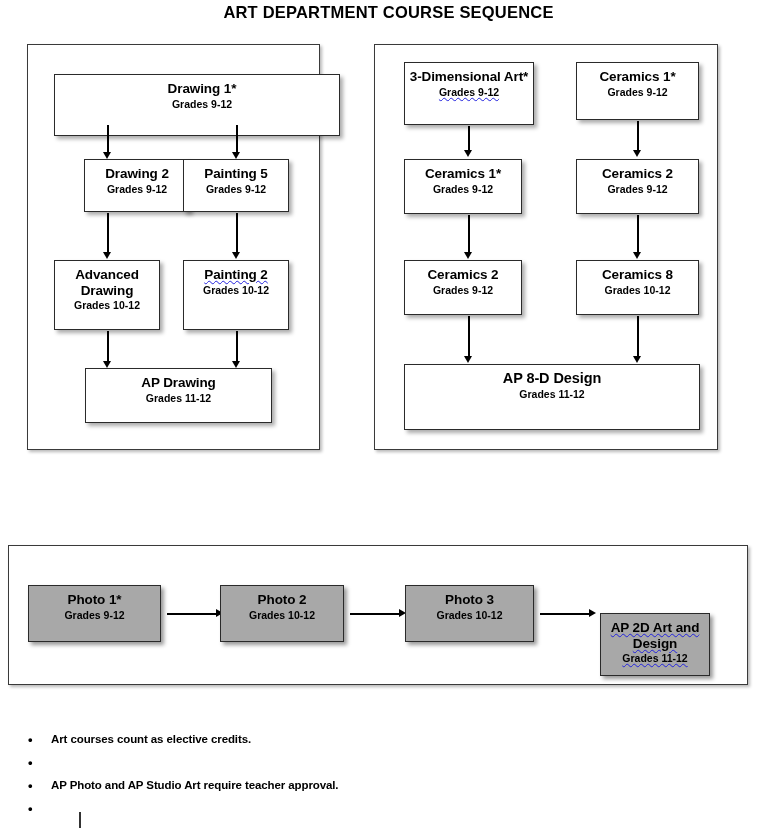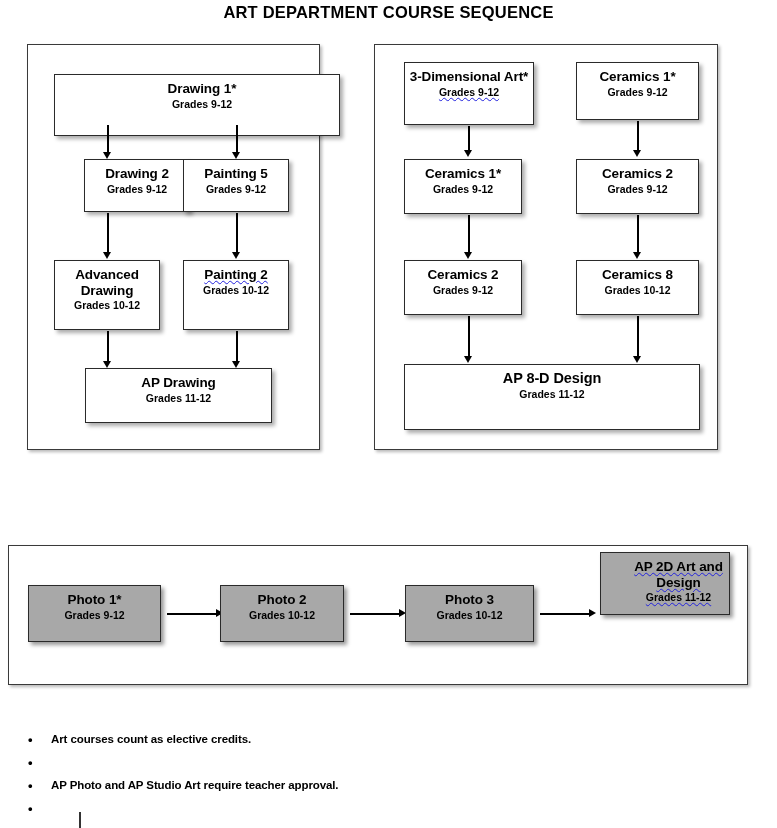--- a/index.html
+++ b/index.html
@@ -300,21 +300,21 @@
 <div class="box gray" style="left:405px; top:585px; width:129px; height:57px;">
   <span class="t">Photo 3</span>
   <span class="g">Grades 10-12</span>
 </div>
 
 <div class="arrow-h" style="left:540px; top:613px;">
   <div class="shaft" style="width:49px;"></div>
     <div class="head" style="left:49px;"></div>
 </div>
 
-<div class="box gray" style="left:600px; top:552px; width:130px; height:63px;padding-left:27px;">
+<div class="box gray" style="left:600px; top:613px; width:110px; height:63px;">
   <span class="t sq">AP 2D Art and Design</span>
   <span class="g sq">Grades 11-12</span>
 </div>
 
 <div id="notes">
   <div class="note">
     <span class="bullet">•</span>
     <span class="txt">Art courses count as elective credits.</span>
   </div>
   <div class="note">

